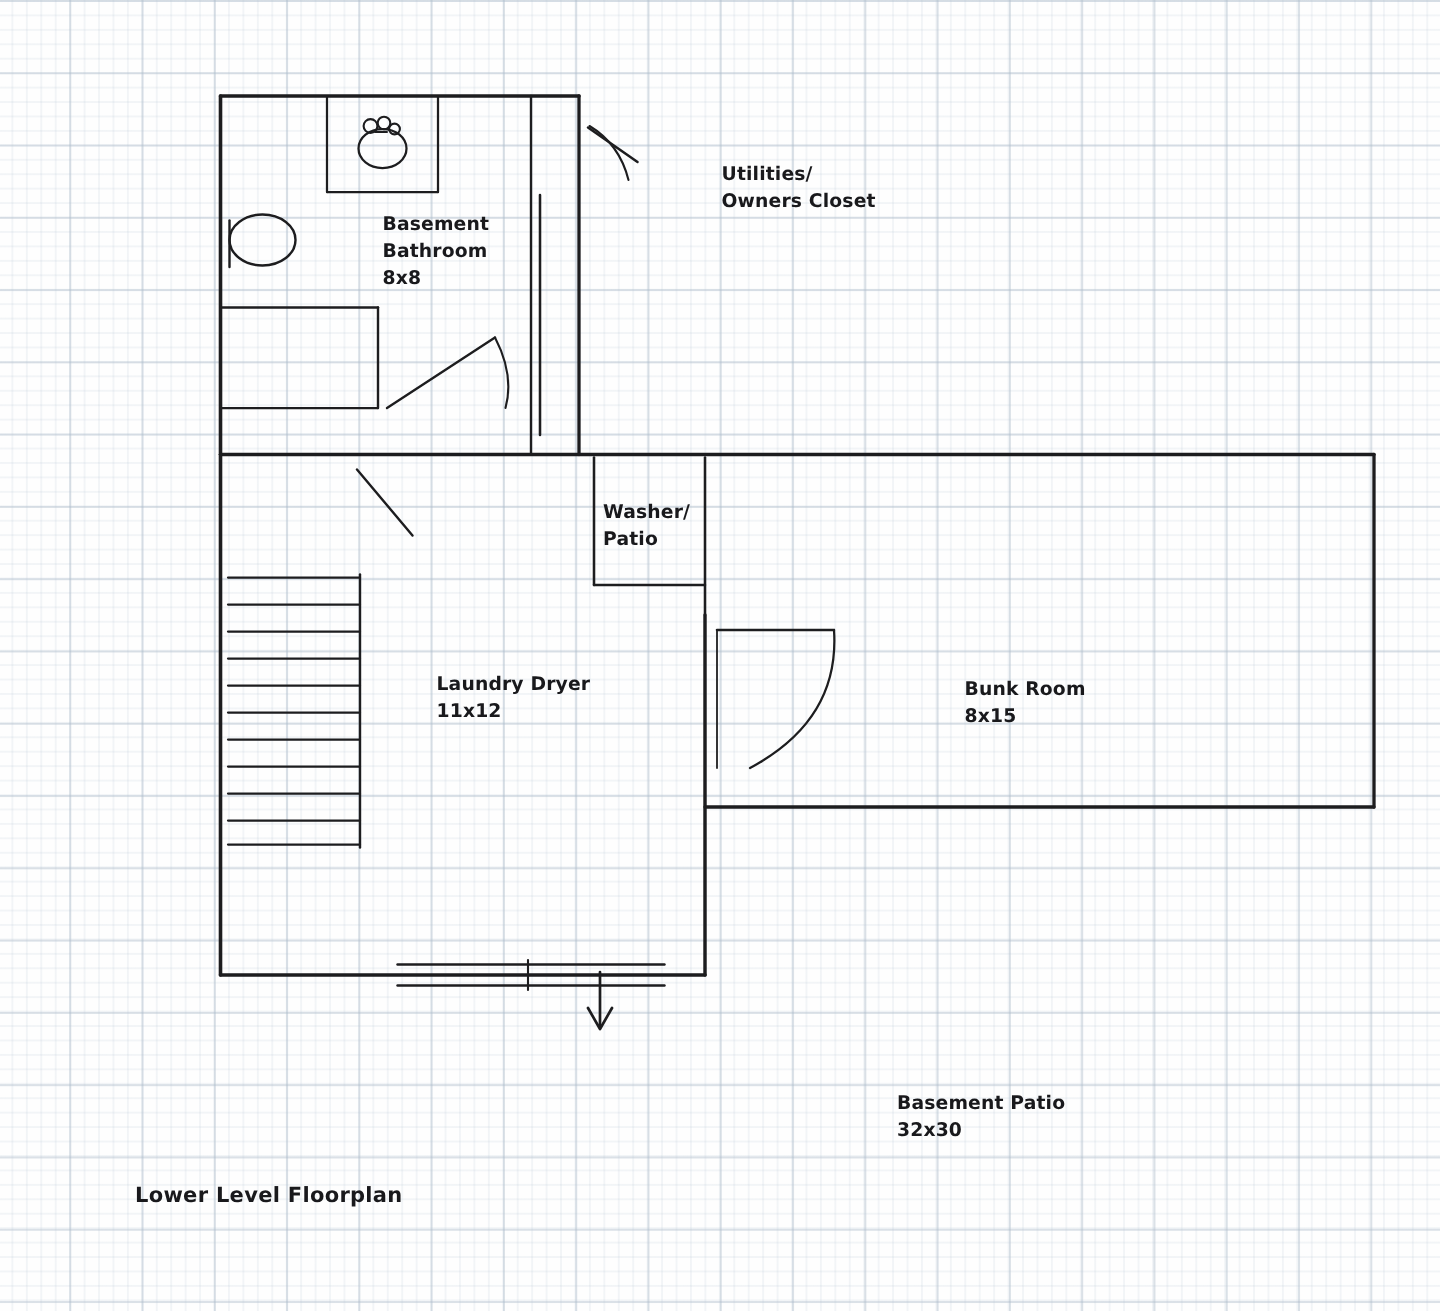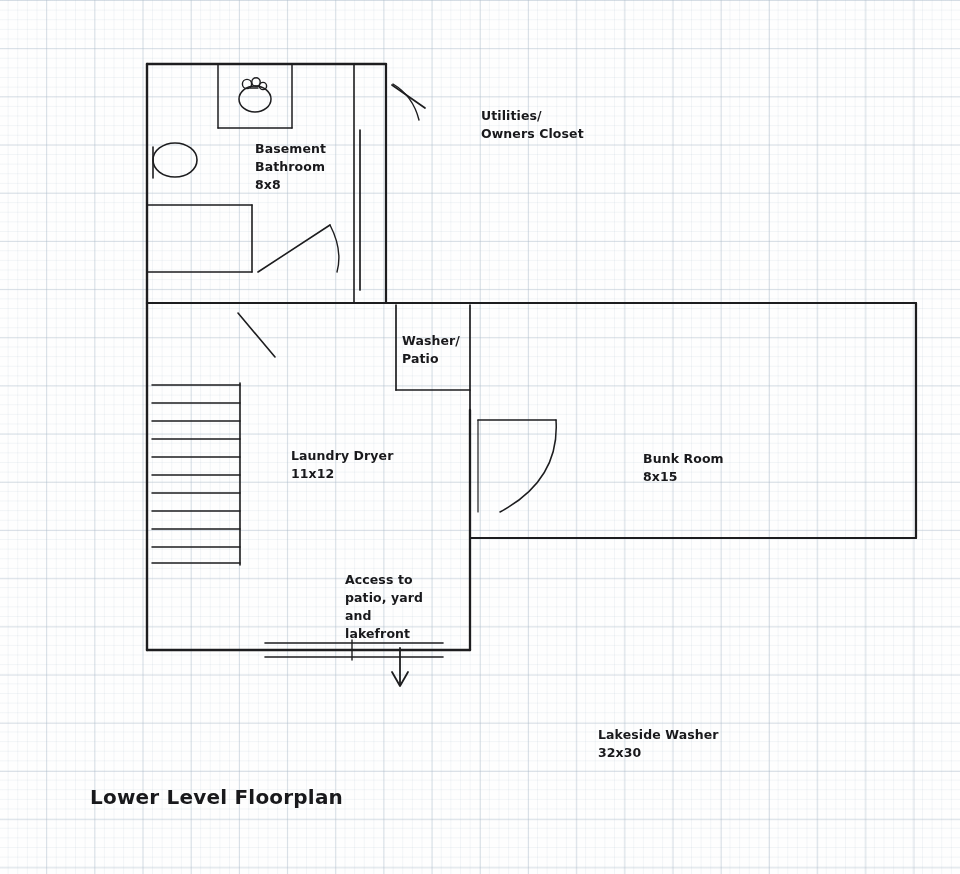--- a/index.html
+++ b/index.html
@@ -44,21 +44,21 @@
     position: absolute;
     font-family: "DejaVu Sans", sans-serif;
     font-size: 12.5px;
     font-weight: bold;
     color: #19191c;
     line-height: 18px;
     white-space: pre-line;
     letter-spacing: 0.1px;
   }
   #title-label {
-    font-size: 20px;
+    font-size: 14px;
     letter-spacing: 0.2px;
     line-height: 22px;
   }
 </style>
 </head>
 <body>
 
 <div id="page">
   <div id="grid-fine"></div>
 
@@ -145,20 +145,16 @@
 Owners Closet</div>
   <div class="lbl" style="left:255px; top:140px;">Basement
 Bathroom
 8x8</div>
   <div class="lbl" style="left:402px; top:332px;">Washer/
 Patio</div>
   <div class="lbl" style="left:643px; top:416px;margin-top:34px;">Bunk Room
 8x15</div>
   <div class="lbl" style="left:291px; top:447px;">Laundry Dryer
 11x12</div>
-  <div class="lbl" style="left:345px; top:571px;">Access to
-patio, yard
-and
-lakefront</div>
-  <div class="lbl" style="left:598px; top:726px;">Lakeside Washer
+  <div class="lbl" style="left:598px; top:726px;">Basement Patio
 32x30</div>
   <div class="lbl" id="title-label" style="left:90px; top:786px;">Lower Level Floorplan</div>
 </div>
 
 </body></html>

